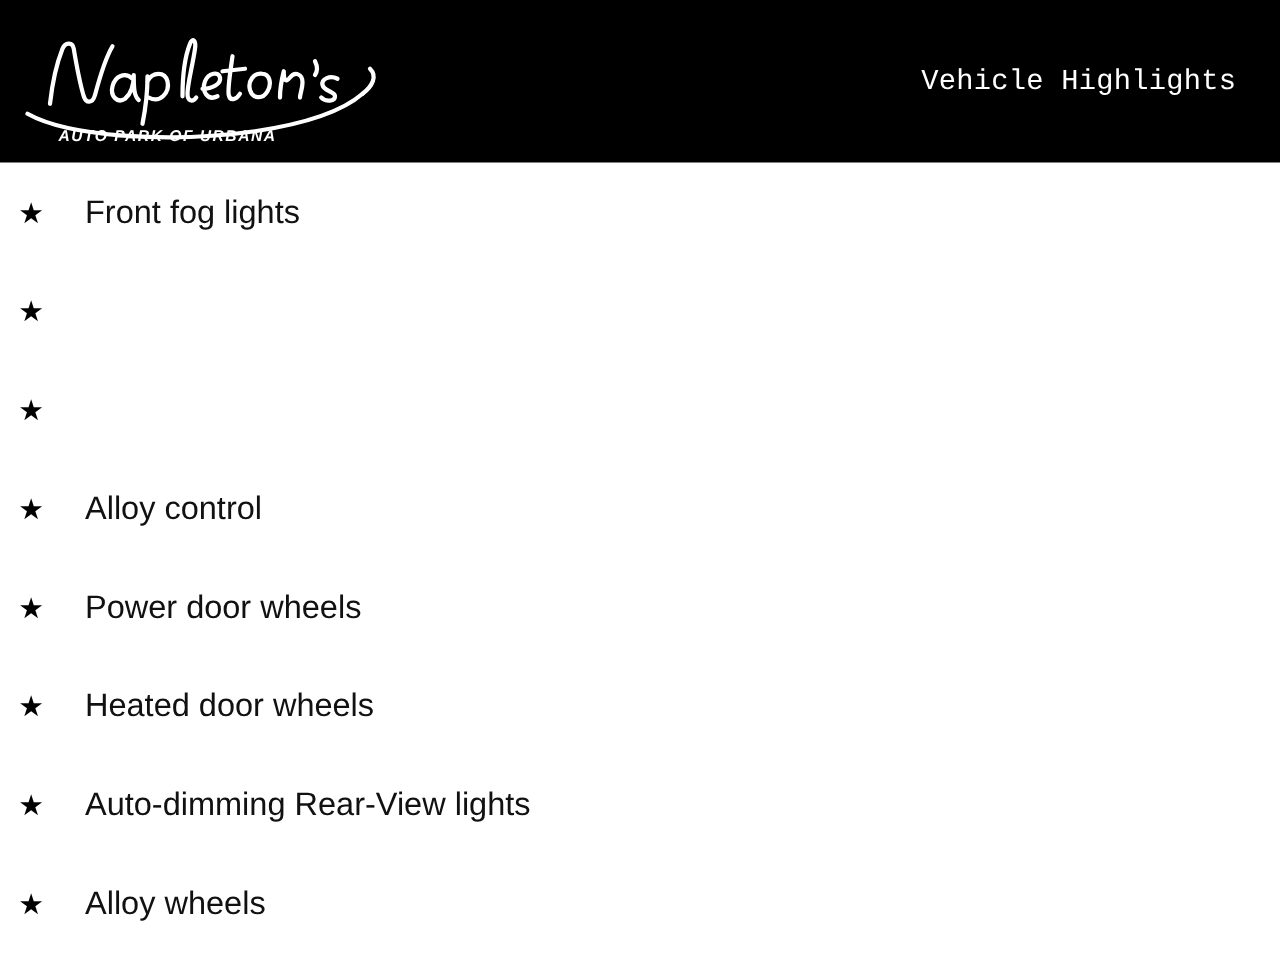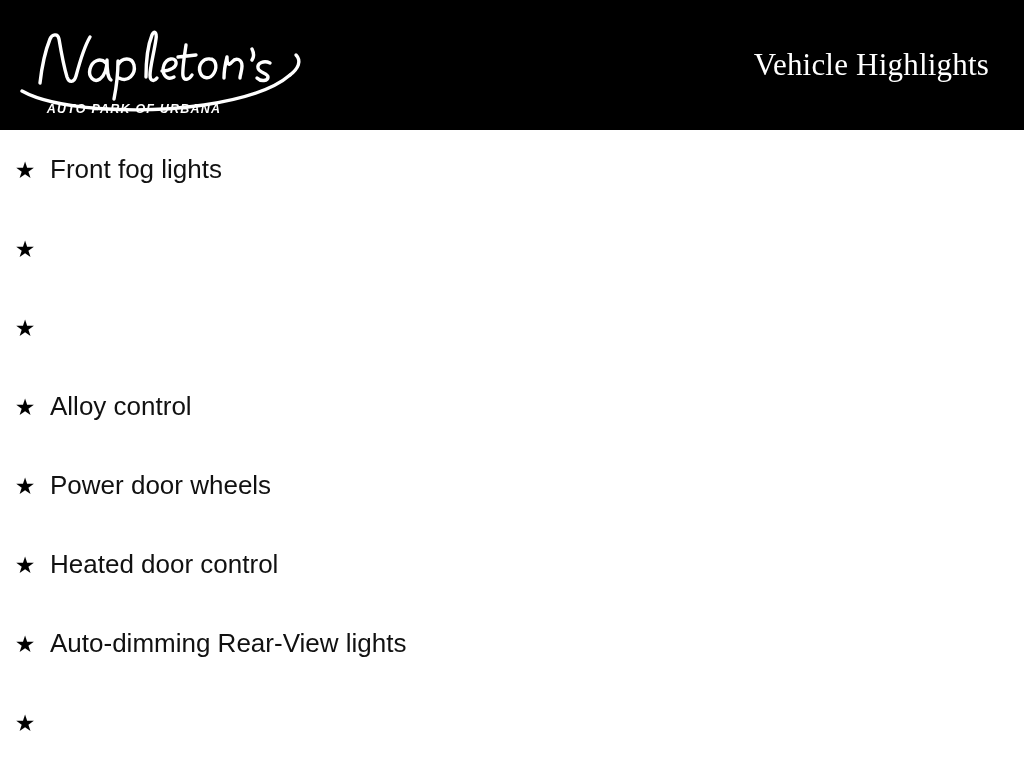--- a/index.html
+++ b/index.html
@@ -33,26 +33,26 @@
     position: relative;
     width: 300px;
     height: 120px;
     margin-left: 14px;
     display: block;
     font-style: italic;
   }
   .logo-svg { display: block; }
   .header-title {
     color: #ffffff;
-    font-size: 31px;
+    font-size: 23px;
     font-weight: 400;
     letter-spacing: 0.2px;
     margin-right: 35px;
     white-space: nowrap;
-    font-family: Liberation Serif, serif;
+    font-family: Liberation Mono, monospace;
   }
 
   
   .list {
     padding: 0;
     margin: 0;
     list-style: none;
     position: relative;
   }
   .list-item {
@@ -67,21 +67,21 @@
     flex: 0 0 26px;
     color: #000000;
     font-size: 23px;
     line-height: 26px;
     text-align: center;
     display: inline-block;
   }
   .item-label {
     font-size: 26px;
     color: #111111;
-    margin-left: 12px;
+    margin-left: 30px;
     white-space: nowrap;
     font-family: "Liberation Sans", sans-serif;
     font-weight: 400;
   }
 </style>
 </head>
 <body>
 
 <div id="page">
 
@@ -143,27 +143,28 @@
       <span class="item-label">Alloy control</span>
     </li>
 
     <li class="list-item">
       <span class="star-icon">★</span>
       <span class="item-label">Power door wheels</span>
     </li>
 
     <li class="list-item">
       <span class="star-icon">★</span>
-      <span class="item-label">Heated door control</span>
+      <span class="item-label">Heated door wheels</span>
     </li>
 
     <li class="list-item">
       <span class="star-icon">★</span>
       <span class="item-label">Auto-dimming Rear-View lights</span>
     </li>
 
     <li class="list-item">
       <span class="star-icon">★</span>
+      <span class="item-label">Alloy wheels</span>
     </li>
 
   </ul>
 
 </div>
 
 </body></html>

